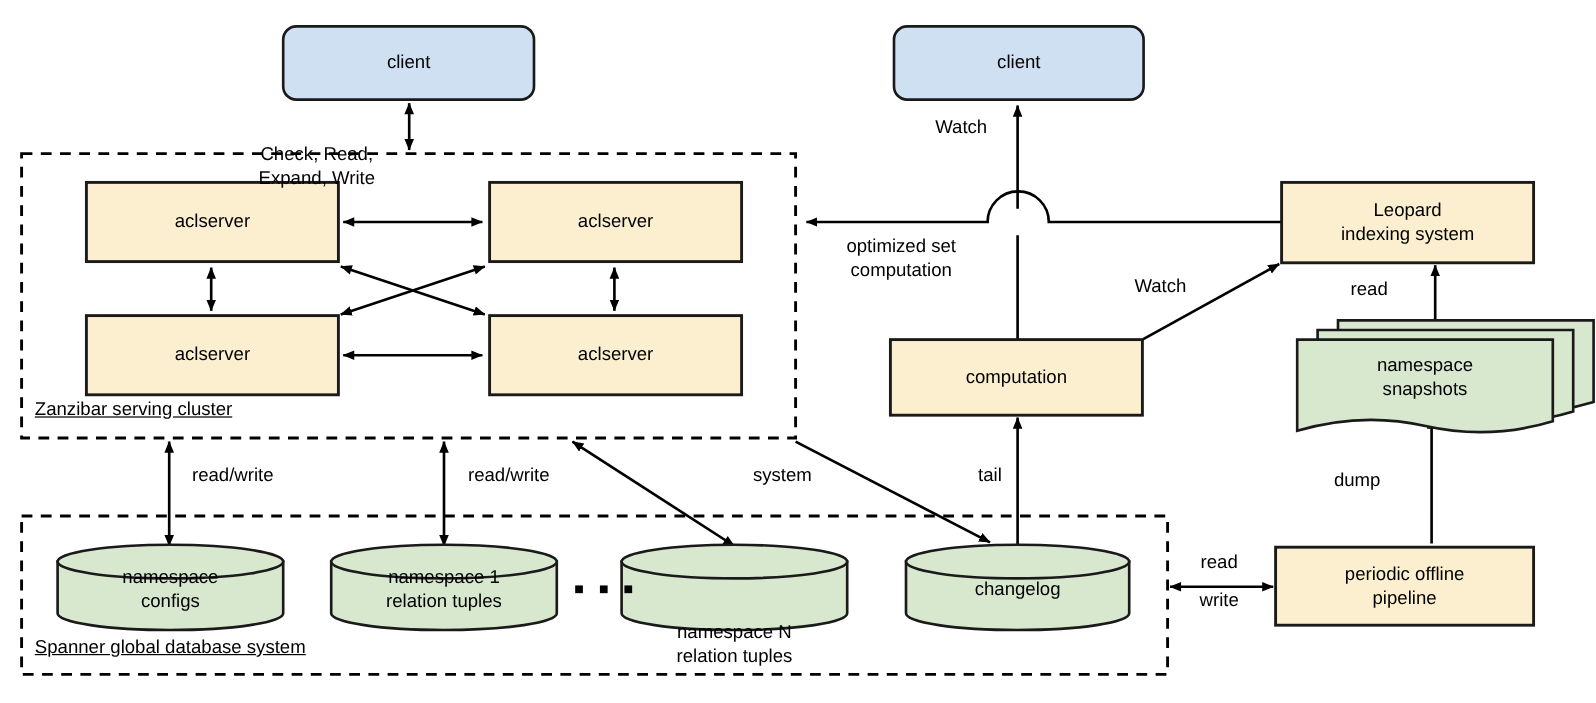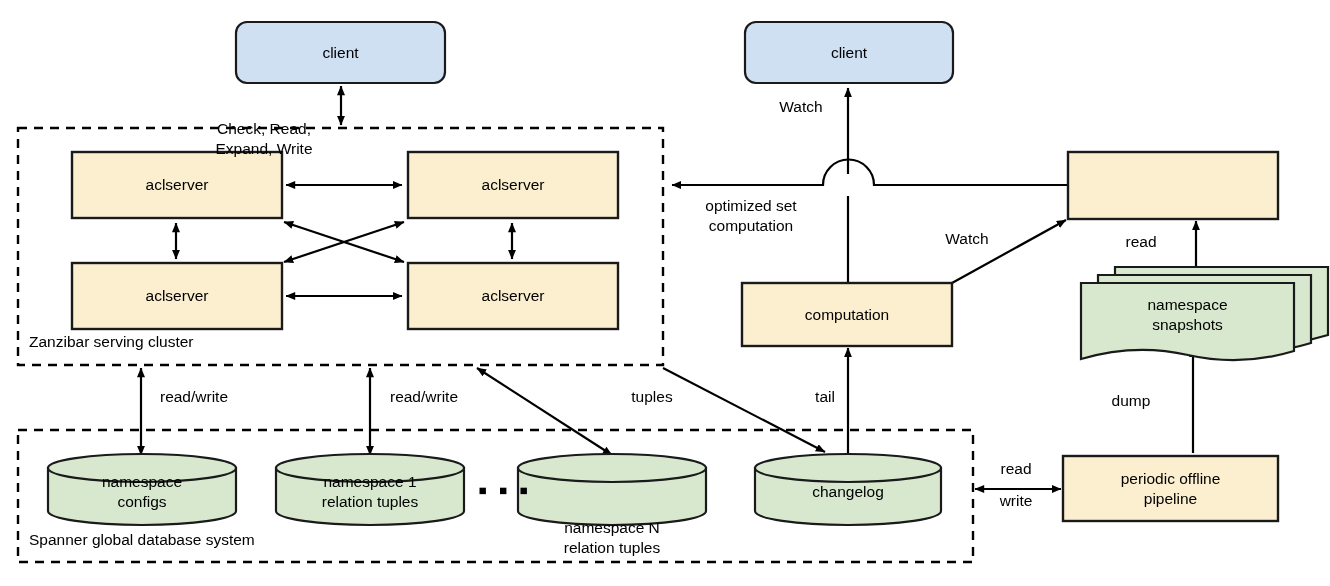--- a/index.html
+++ b/index.html
@@ -42,20 +42,21 @@
     line-height: 1.28;
     text-align: center;
     white-space: pre-line;
   }
   .group-label {
     position: absolute;
     color: #000000;
     font-size: 15.5px;
     line-height: 1.2;
     white-space: nowrap;
+    text-decoration: underline;
   }
   .ellipsis-dots {
     position: absolute;
     color: #000000;
     font-size: 26px;
     font-weight: bold;
     letter-spacing: 2px;
     line-height: 1;
   }
 </style>
@@ -144,20 +145,22 @@
 
   <div class="node-label" style="left:236px; top:22px; width:209px; height:61px;">client</div>
 
   <div class="node-label" style="left:72px; top:152px; width:210px; height:66px;">aclserver</div>
   <div class="node-label" style="left:408px; top:152px; width:210px; height:66px;">aclserver</div>
   <div class="node-label" style="left:72px; top:263px; width:210px; height:66px;">aclserver</div>
   <div class="node-label" style="left:408px; top:263px; width:210px; height:66px;">aclserver</div>
 
   <div class="node-label" style="left:745px; top:22px; width:208px; height:61px;">client</div>
 
+  <div class="node-label" style="left:1068px; top:152px; width:210px; height:67px;">Leopard
+indexing system</div>
 
   <div class="node-label" style="left:742px; top:283px; width:210px; height:63px;">computation</div>
 
   <div class="node-label" style="left:1081px; top:285px; width:213px; height:60px;">namespace
 snapshots</div>
 
   <div class="node-label" style="left:48px; top:466px; width:188px; height:52px;">namespace
 configs</div>
   <div class="node-label" style="left:276px; top:466px; width:188px; height:52px;">namespace 1
 relation tuples</div>
@@ -180,21 +183,21 @@
 computation</div>
 
   <div class="edge-label" style="left:934px; top:229px; width:66px;">Watch</div>
 
   <div class="edge-label" style="left:1113px; top:232px; width:56px;">read</div>
 
   <div class="edge-label" style="left:148px; top:387px; width:92px;">read/write</div>
 
   <div class="edge-label" style="left:378px; top:387px; width:92px;">read/write</div>
 
-  <div class="edge-label" style="left:617px; top:387px; width:70px;">tuples</div>
+  <div class="edge-label" style="left:617px; top:387px; width:70px;">system</div>
 
   <div class="edge-label" style="left:802px; top:387px; width:46px;">tail</div>
 
   <div class="edge-label" style="left:1100px; top:391px; width:62px;">dump</div>
 
   <div class="edge-label" style="left:986px; top:459px; width:60px;">read</div>
   <div class="edge-label" style="left:986px; top:491px; width:60px;">write</div>
 
   <div class="ellipsis-dots" style="left:478px; top:477px;">▪ ▪ ▪</div>
 

